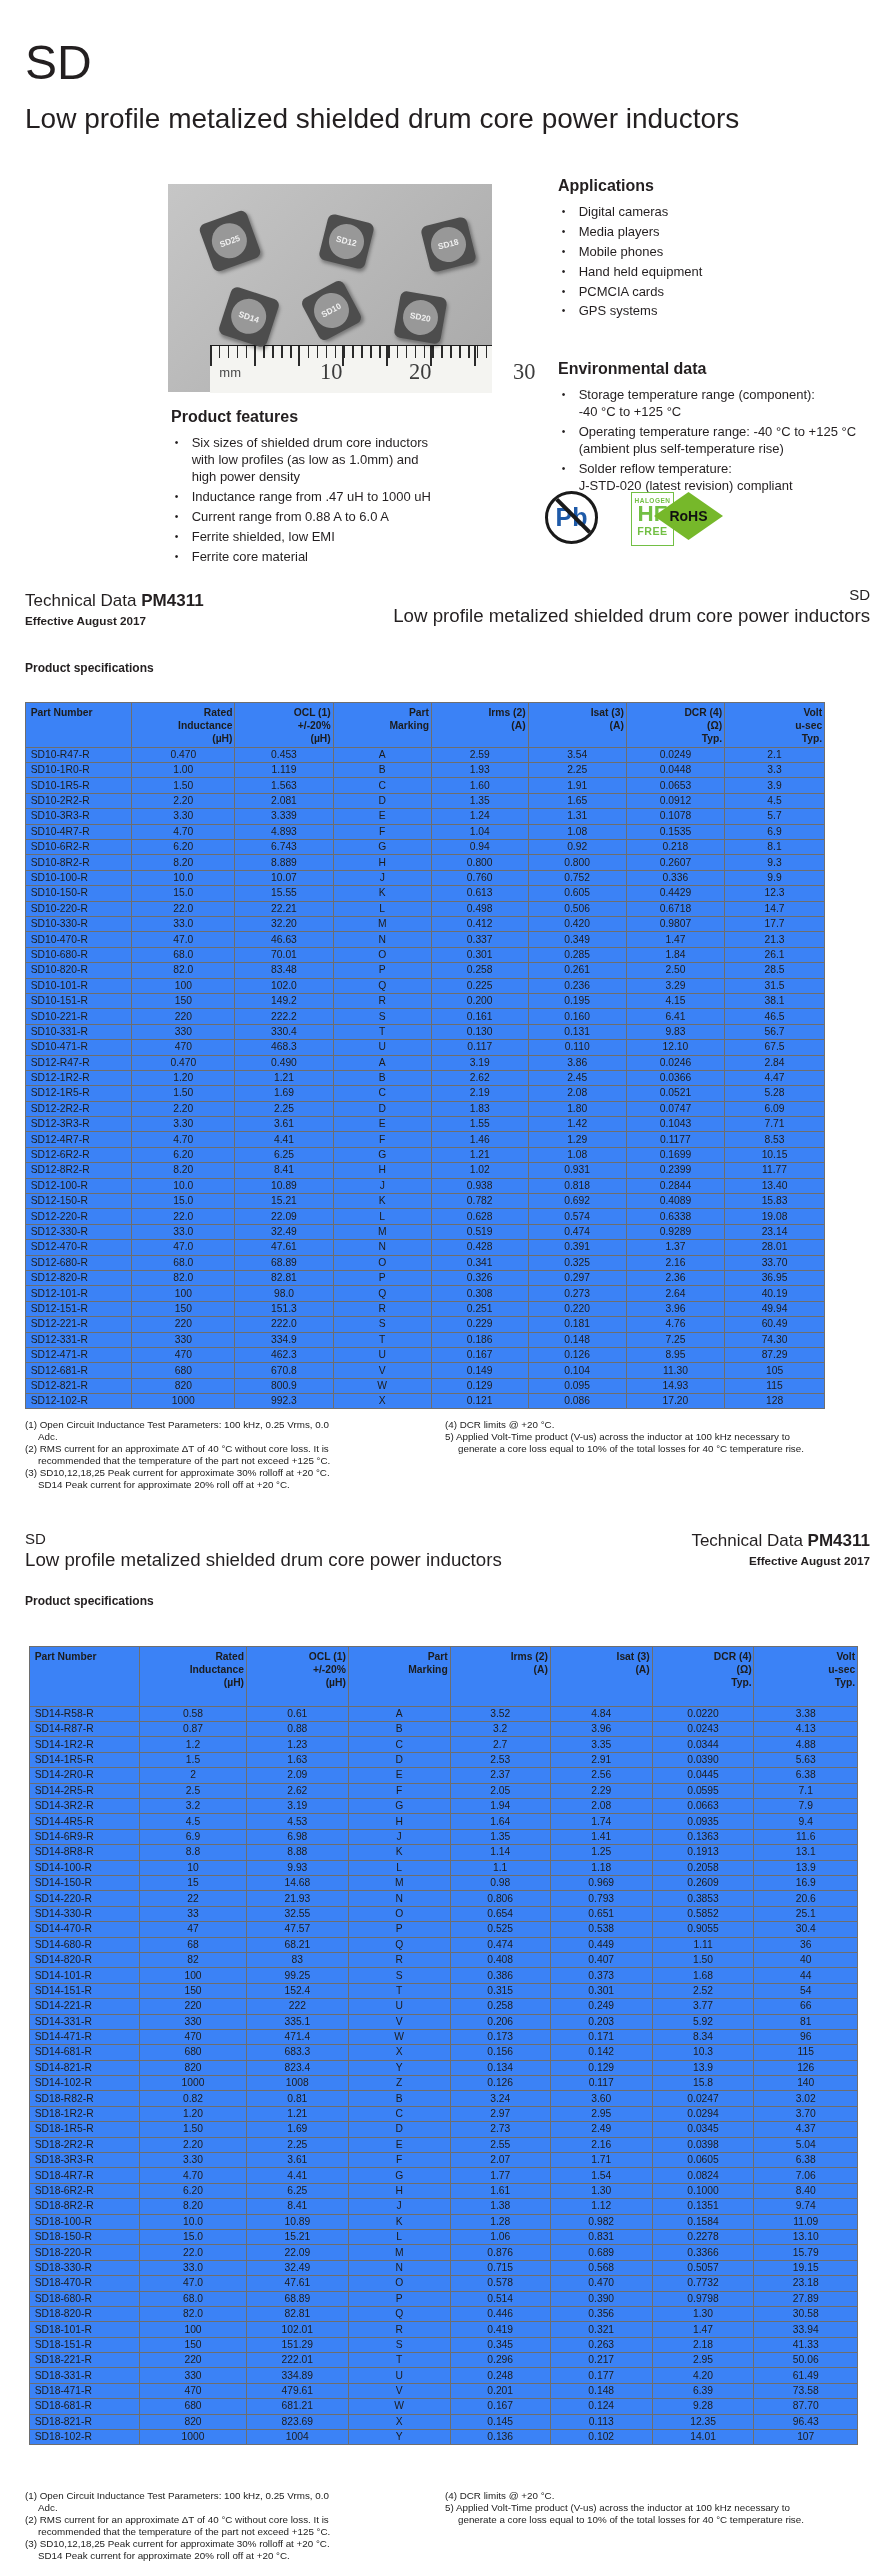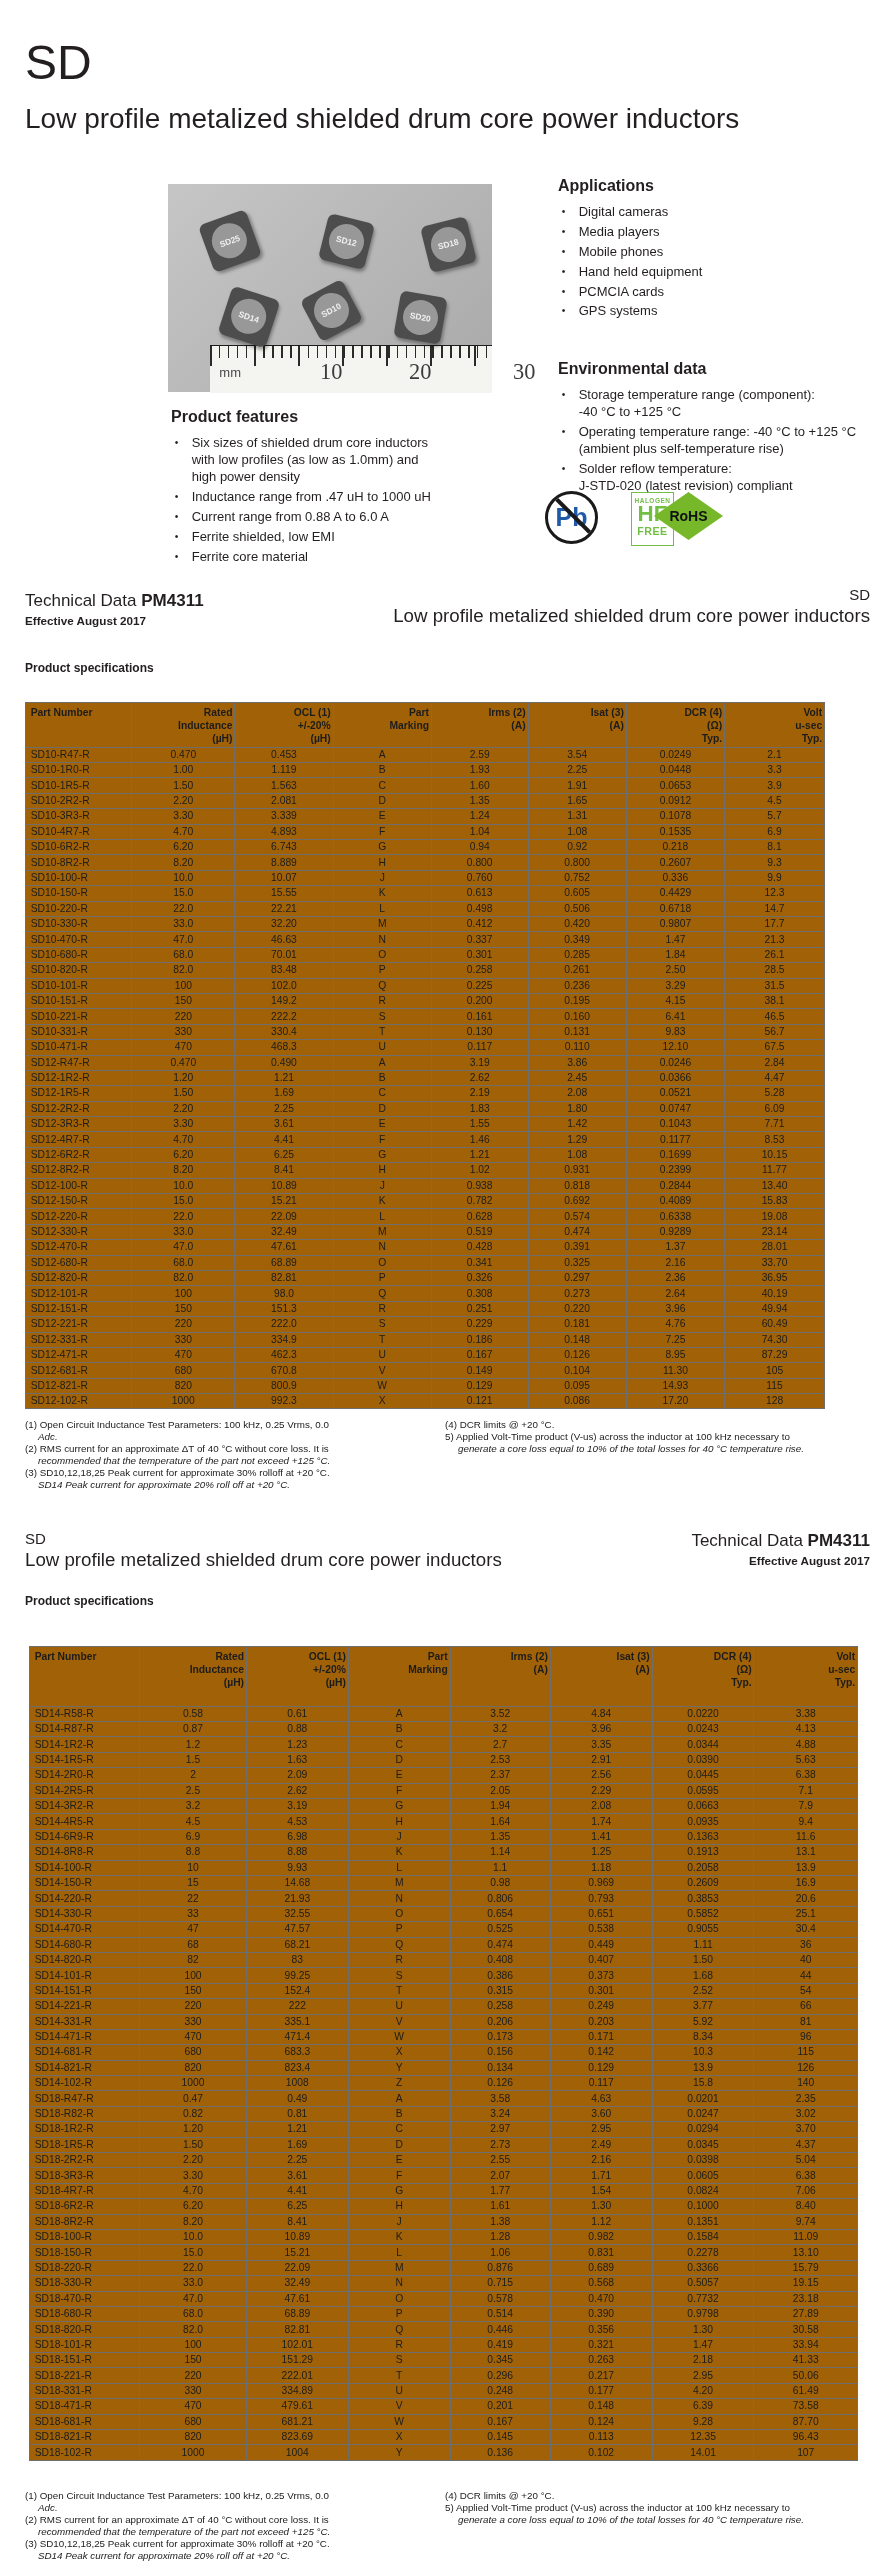--- a/index.html
+++ b/index.html
@@ -71,21 +71,21 @@
   .ref-series{font-size:15px;}
   .ref-family{font-size:18.7px;margin-top:1.9px;}
   .p2-ref{left:25px;top:1530px;text-align:left;}
   .p2-techdata{right:25px;top:1531px;text-align:right;}
 
   .spec-h1{left:25px;top:661px;}
   .spec-h2{left:25px;top:1594px;}
   .spec-heading{font-size:12px;font-weight:bold;}
 
   
-  .table-wrap{background:#a16207;}
+  .table-wrap{background:#3b82f6;}
   .t1{left:25px;top:702px;width:800px;}
   .t2{left:29px;top:1646px;width:829px;}
   table.spec-table{width:100%;border-collapse:collapse;table-layout:fixed;
         font-size:10.3px;color:#1c1c1c;}
   table.spec-table th,table.spec-table td{border:0.9px solid #6e6e6e;}
   table.spec-table{border:1.9px solid #555;}
   table.spec-table th{font-weight:bold;text-align:right;vertical-align:top;
         padding:2.8px 1.9px 1.9px 1.9px;line-height:13px;}
   table.spec-table th:first-child{text-align:left;padding-left:4.7px;}
   table.spec-table thead tr{border-bottom:1.9px solid #222;}
@@ -95,21 +95,21 @@
   .t2 td{height:14.5px;}
   table.spec-table td.pn{text-align:left;padding-left:4.7px;}
 
   
   .fn-col{font-size:9.8px;line-height:12px;color:#222;}
   .fn1-left{left:25px;top:1419px;width:415px;}
   .fn1-right{left:445px;top:1419px;width:429px;}
   .fn2-left{left:25px;top:2490px;width:415px;}
   .fn2-right{left:445px;top:2490px;width:429px;}
   .fn-line{white-space:nowrap;}
-  .fn-cont{padding-left:13px;font-style:italic;}
+  .fn-cont{padding-left:13px;}
 </style>
 </head>
 <body>
 
 <div id="page">
 
   <div class="abs doc-title">SD</div>
   <div class="abs doc-subtitle">Low profile metalized shielded drum core power inductors</div>
 
   <div class="abs photo">
@@ -1003,30 +1003,20 @@
             <td class="pn">SD14-102-R</td>
             <td>1000</td>
             <td>1008</td>
             <td>Z</td>
             <td>0.126</td>
             <td>0.117</td>
             <td>15.8</td>
             <td>140</td>
           </tr>
           <tr>
-            <td class="pn">SD18-R47-R</td>
-            <td>0.47</td>
-            <td>0.49</td>
-            <td>A</td>
-            <td>3.58</td>
-            <td>4.63</td>
-            <td>0.0201</td>
-            <td>2.35</td>
-          </tr>
-          <tr>
             <td class="pn">SD18-R82-R</td>
             <td>0.82</td>
             <td>0.81</td>
             <td>B</td>
             <td>3.24</td>
             <td>3.60</td>
             <td>0.0247</td>
             <td>3.02</td>
           </tr>
           <tr>

